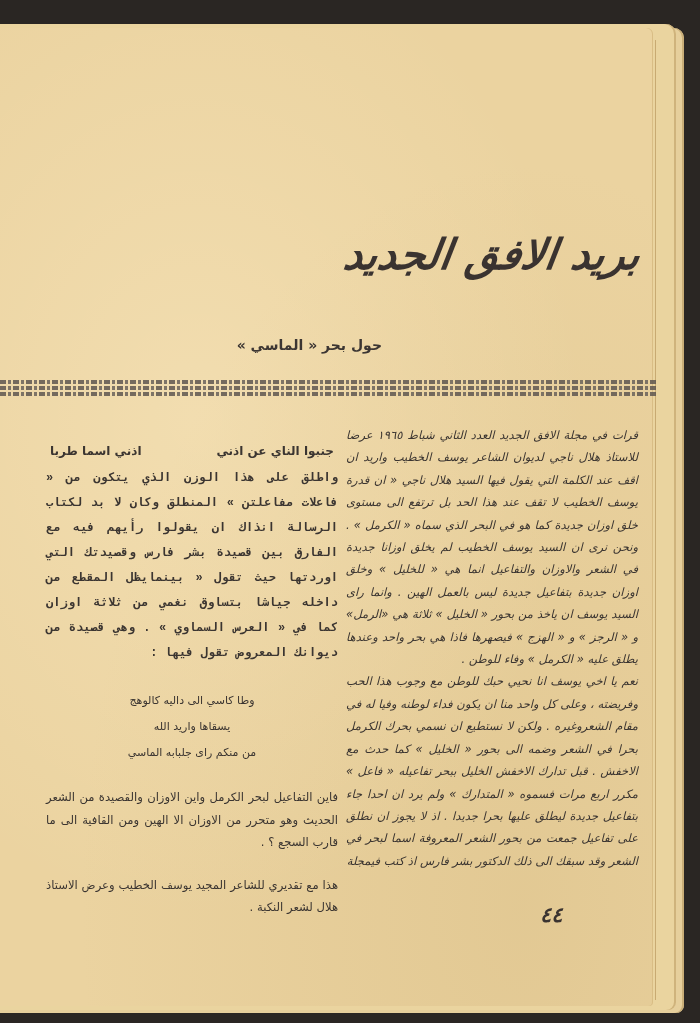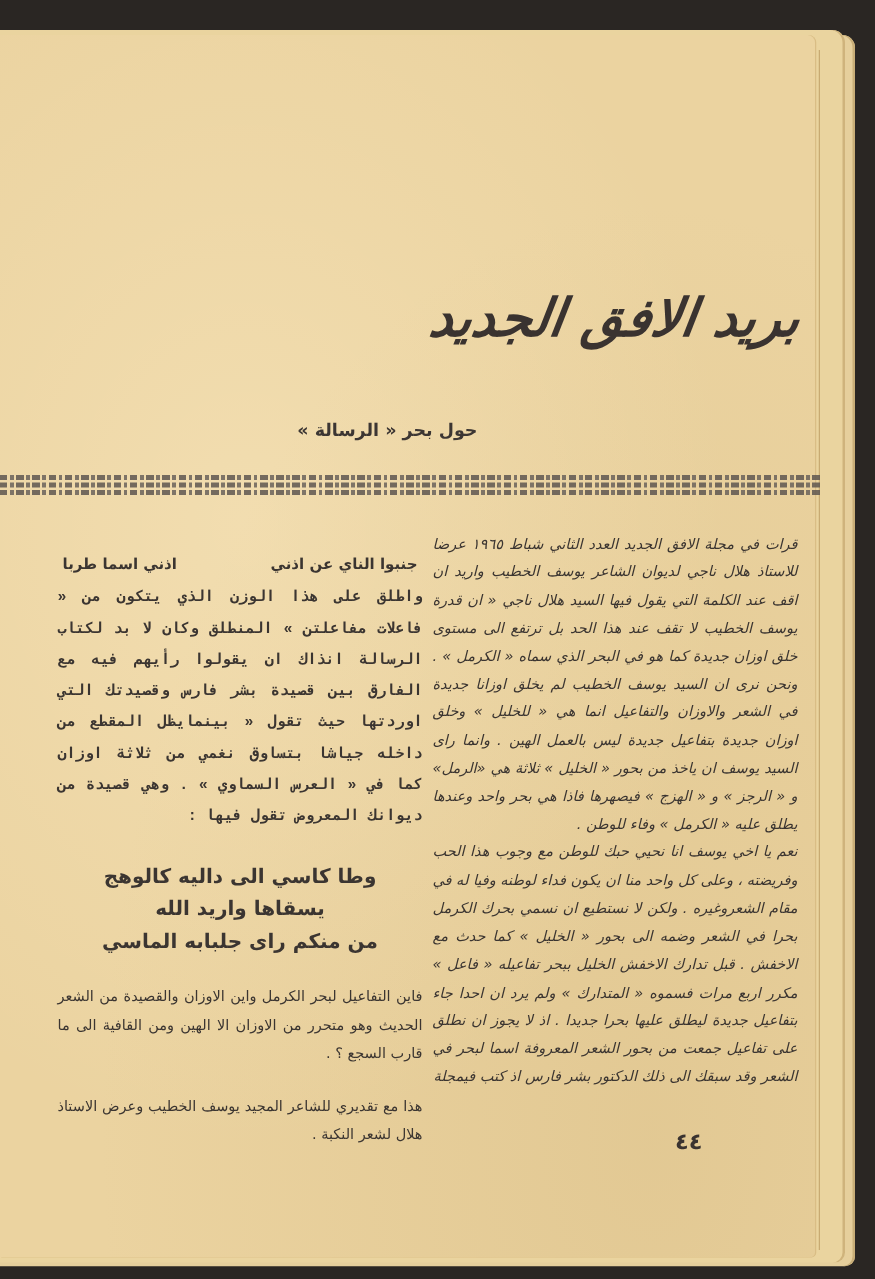--- a/index.html
+++ b/index.html
@@ -53,37 +53,37 @@
   }
   .col {
     position: absolute; direction: rtl; text-align: justify;
     color: #3b3531; font-size: 11.6px; line-height: 22.4px;
   }
   .col-right { left: 346px; width: 292px; top: 424px; font-style: italic; }
   .col-left { left: 46px; width: 292px; top: 424px; }
   .col p { margin: 0; }
   .bold { font-weight: bold; font-size: 12px; line-height: 25px; font-family: Liberation Mono, monospace; }
   .verse-row { display: flex; justify-content: space-between; margin: 16px 4px 4px 4px; font-weight: bold; font-size: 12px; }
-  .verses { text-align: center; font-weight: bold; font-size: 16px; line-height: 26px; margin: 22px 0 20px 0; }
+  .verses { text-align: center; font-weight: normal; font-size: 11px; line-height: 26px; margin: 22px 0 20px 0; }
   .gap { height: 20px; }
   .page-number {
     position: absolute; left: 540px; top: 903px;
-    font-size: 18px; color: #3a3330; direction: rtl; font-weight: bold;
+    font-size: 21px; color: #3a3330; direction: rtl; font-weight: bold; font-style: italic;
   }
 </style>
 </head>
 <body>
 
 <div class="page-stack-3"></div>
 <div class="page-stack-2"></div>
 <div class="page"></div>
 <div class="spine-line"></div>
 
 <div class="title">بريد الافق الجديد</div>
-<div class="subtitle">حول بحر « الرسالة »</div>
+<div class="subtitle">حول بحر « الماسي »</div>
 
 <div class="divider">
   <div class="band"></div>
   <div class="band"></div>
   <div class="band"></div>
 </div>
 
 <div class="col col-right">
   <p>قرات في مجلة الافق الجديد العدد الثاني شباط ١٩٦٥ عرضا للاستاذ هلال ناجي لديوان الشاعر يوسف الخطيب واريد ان اقف عند الكلمة التي يقول فيها السيد هلال ناجي « ان قدرة يوسف الخطيب لا تقف عند هذا الحد بل ترتفع الى مستوى خلق اوزان جديدة كما هو في البحر الذي سماه « الكرمل » . ونحن نرى ان السيد يوسف الخطيب لم يخلق اوزانا جديدة في الشعر والاوزان والتفاعيل انما هي « للخليل » وخلق اوزان جديدة بتفاعيل جديدة ليس بالعمل الهين . وانما راى السيد يوسف ان ياخذ من بحور « الخليل » ثلاثة هي «الرمل» و « الرجز » و « الهزج » فيصهرها فاذا هي بحر واحد وعندها يطلق عليه « الكرمل » وفاء للوطن .</p>
   <p>نعم يا اخي يوسف انا نحيي حبك للوطن مع وجوب هذا الحب وفريضته ، وعلى كل واحد منا ان يكون فداء لوطنه وفيا له في مقام الشعروغيره . ولكن لا نستطيع ان نسمي بحرك الكرمل بحرا في الشعر وضمه الى بحور « الخليل » كما حدث مع الاخفش . قبل تدارك الاخفش الخليل ببحر تفاعيله « فاعل » مكرر اربع مرات فسموه « المتدارك » ولم يرد ان احدا جاء بتفاعيل جديدة ليطلق عليها بحرا جديدا . اذ لا يجوز ان نطلق على تفاعيل جمعت من بحور الشعر المعروفة اسما لبحر في الشعر وقد سبقك الى ذلك الدكتور بشر فارس اذ كتب فيمجلة</p>

